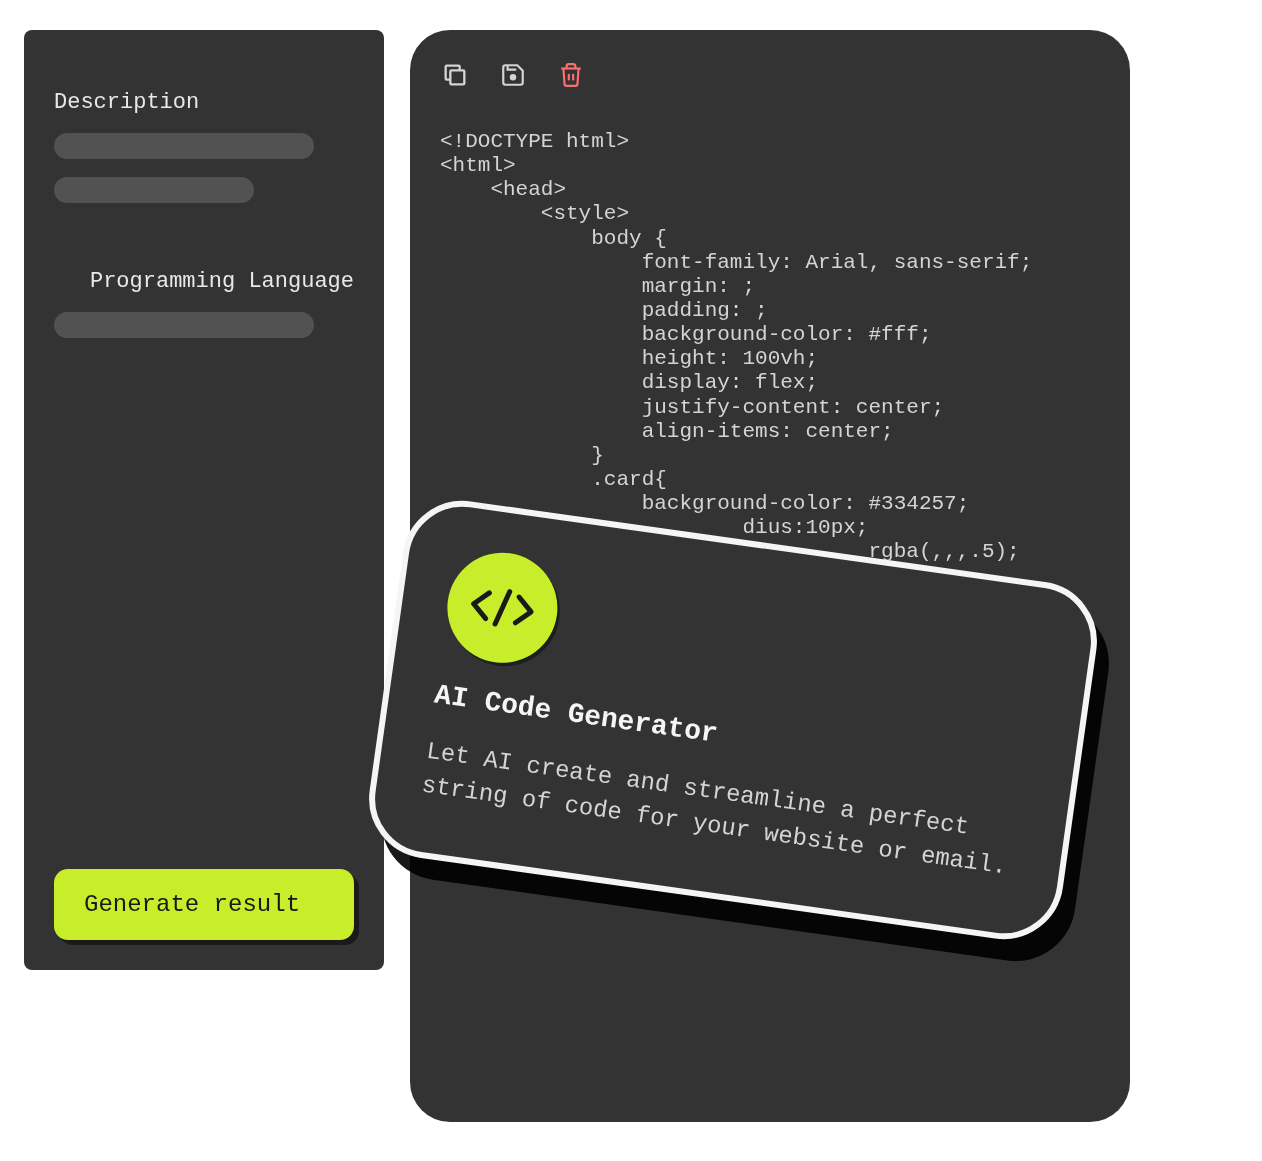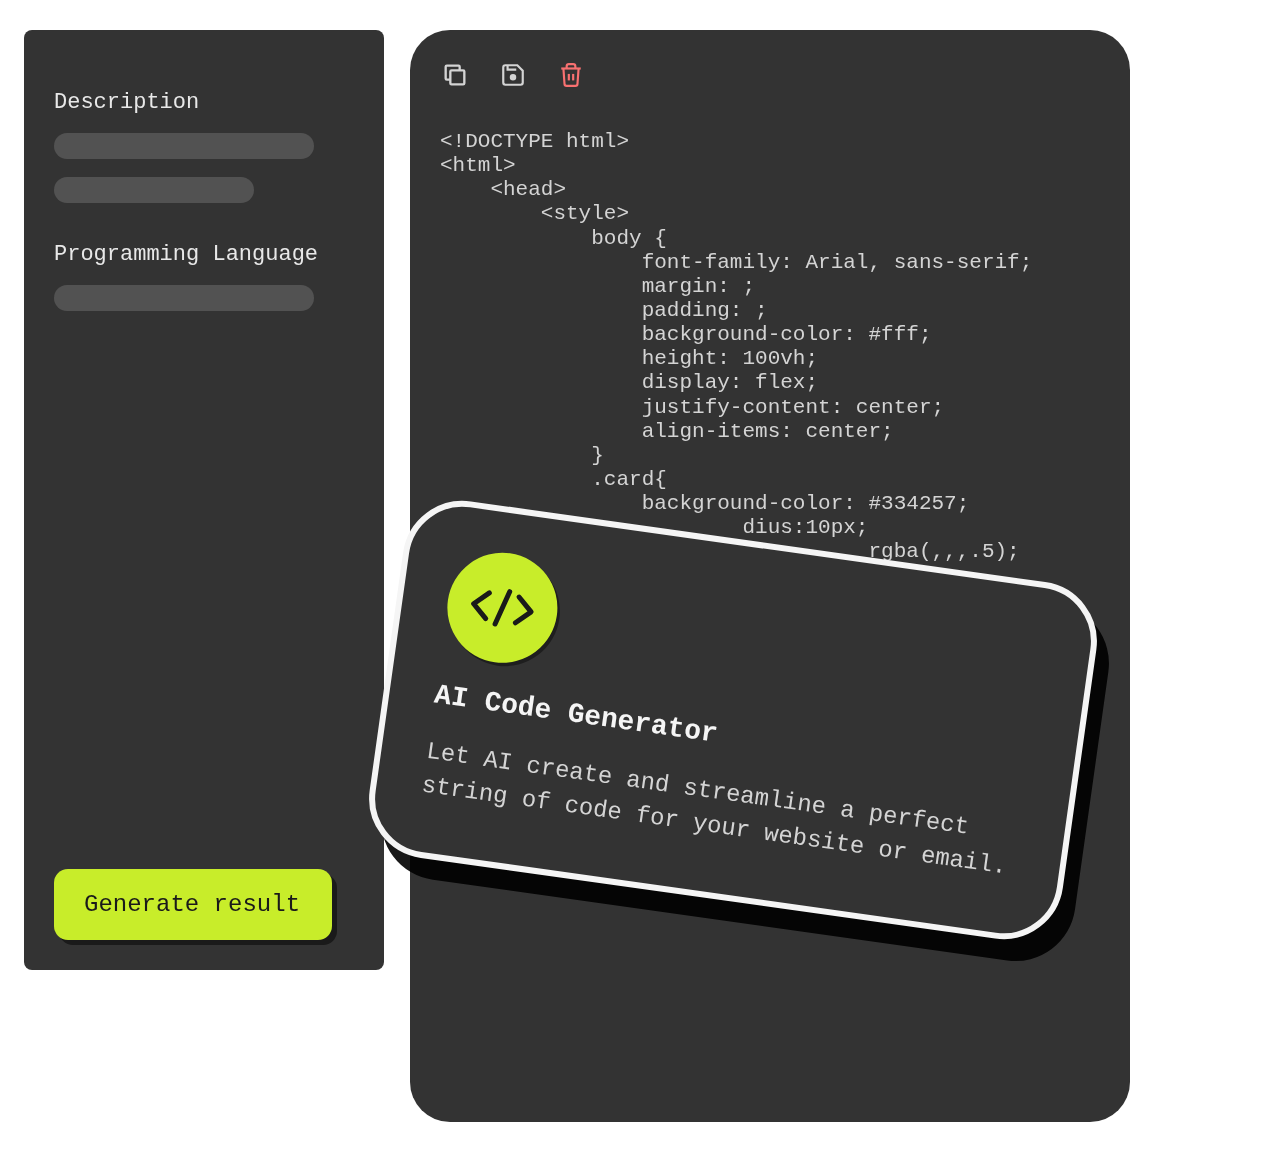--- a/index.html
+++ b/index.html
@@ -39,35 +39,36 @@
       border-radius: 13px;
       margin-bottom: 18px;
     }
     .input-skeleton.wide {
       width: 260px;
     }
     .input-skeleton.narrow {
       width: 200px;
     }
     .lang-section {
-      margin-top: 21px;
+      margin-top: 48px;
+      text-align: right;
     }
     .generate-btn {
       margin-top: auto;
       background: #c8ed2a;
       color: #1a1a1a;
       border: none;
       border-radius: 14px;
       padding: 22px 30px;
       font-size: 24px;
       font-family: 'Courier New', monospace;
       cursor: pointer;
       box-shadow: 5px 5px 0 #1a1a1a;
       text-align: left;
-      width: 278px;
+      width: 300px;
     }
     .code-panel {
       position: absolute;
       left: 410px;
       top: 30px;
       width: 720px;
       height: 1092px;
       background: #333333;
       border-radius: 40px;
       padding: 30px 30px;

